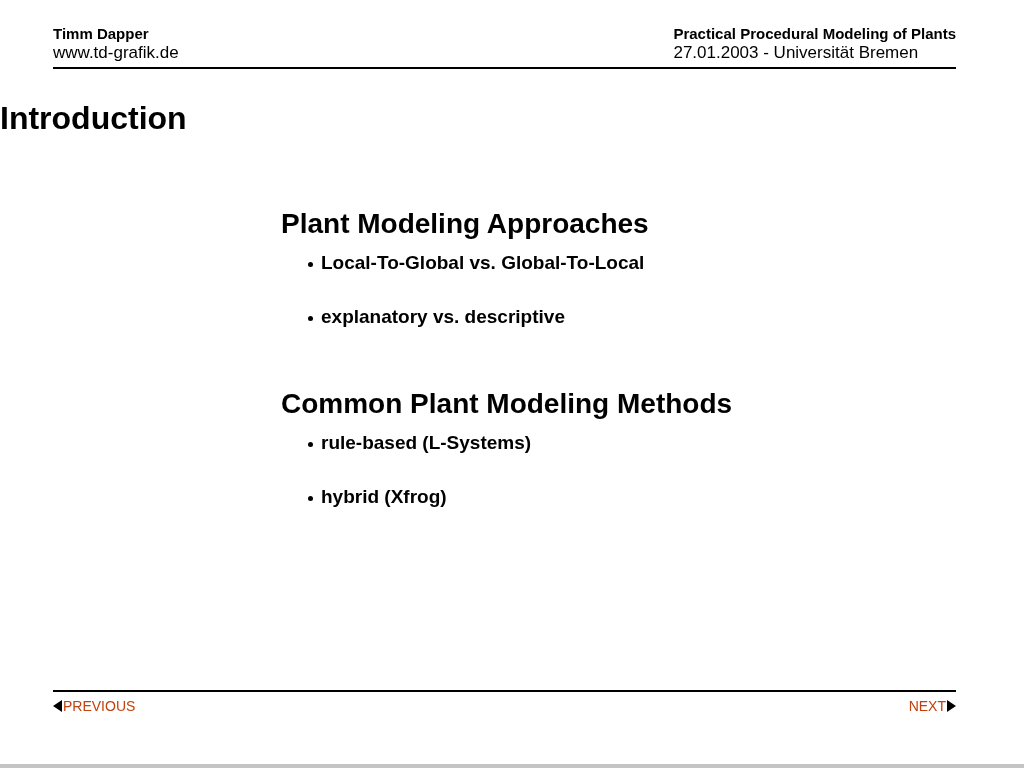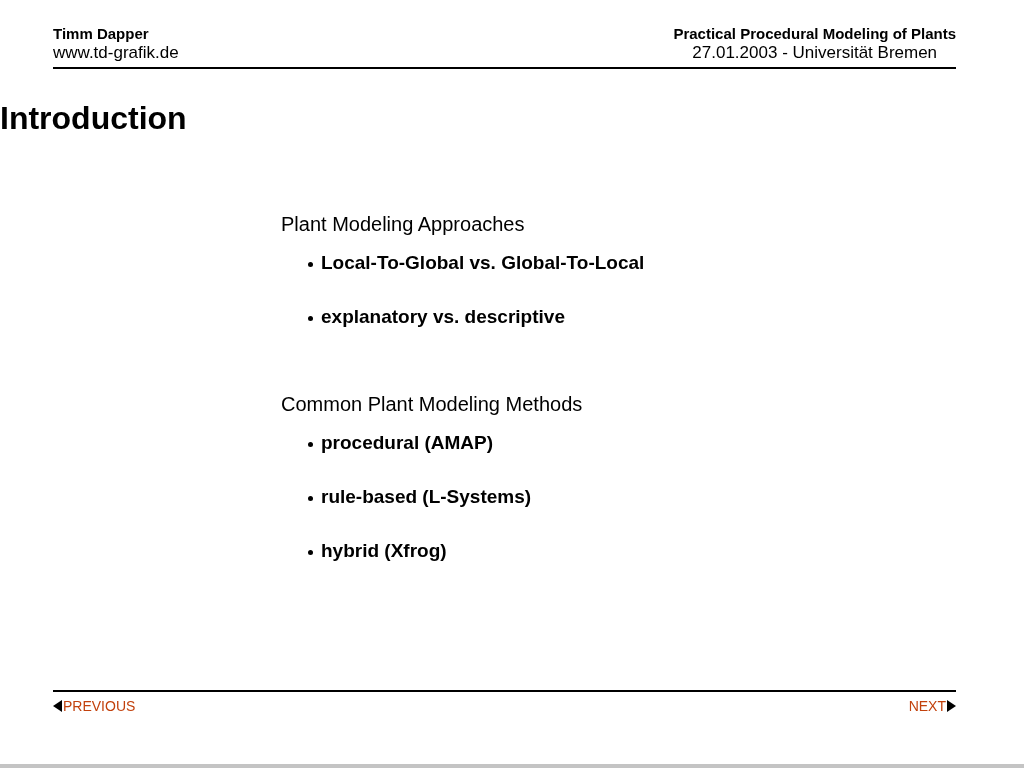--- a/index.html
+++ b/index.html
@@ -33,21 +33,21 @@
     width: 903px;
     height: 45px;
     display: flex;
     justify-content: space-between;
     align-items: flex-start;
   }
   .header-left, .header-right {
     display: flex;
     flex-direction: column;
   }
-  .header-right { align-items: center; text-align: right; }
+  .header-right { align-items: flex-start; text-align: right; }
 
   .hdr-line1 {
     font-size: 15px;
     font-weight: bold;
     line-height: 19px;
     letter-spacing: 0px;
     white-space: nowrap;
   }
   .hdr-line2 {
     font-size: 17px;
@@ -83,22 +83,22 @@
     position: absolute;
     left: 281px;
     top: 208px;
     width: 680px;
   }
 
   .section { margin: 0; }
   .section.second { margin-top: 59px; }
 
   .section-heading {
-    font-size: 20px;
-    font-weight: normal;
+    font-size: 28px;
+    font-weight: bold;
     line-height: 32px;
     white-space: nowrap;
     margin: 0 0 4px 0;
   }
 
   .bullet-list {
     list-style: none;
     margin: 0;
     padding: 0;
   }
@@ -209,24 +209,20 @@
         <li class="bullet-item">
           <span class="bullet-marker"></span>
           <span>explanatory vs. descriptive</span>
         </li>
       </ul>
     </div>
 
     <div class="section second">
       <div class="section-heading">Common Plant Modeling Methods</div>
       <ul class="bullet-list">
-        <li class="bullet-item">
-          <span class="bullet-marker"></span>
-          <span>procedural (AMAP)</span>
-        </li>
         <li class="bullet-item">
           <span class="bullet-marker"></span>
           <span>rule-based (L-Systems)</span>
         </li>
         <li class="bullet-item">
           <span class="bullet-marker"></span>
           <span>hybrid (Xfrog)</span>
         </li>
       </ul>
     </div>

